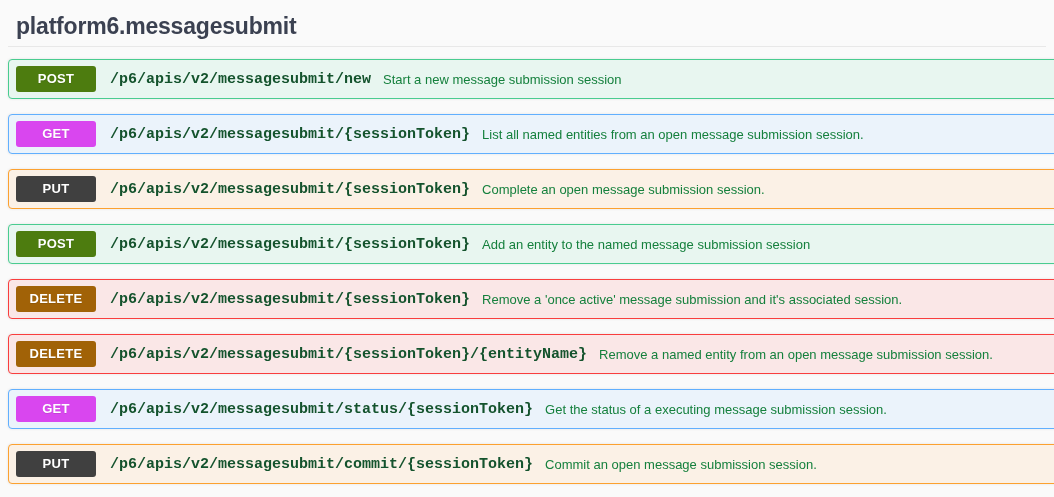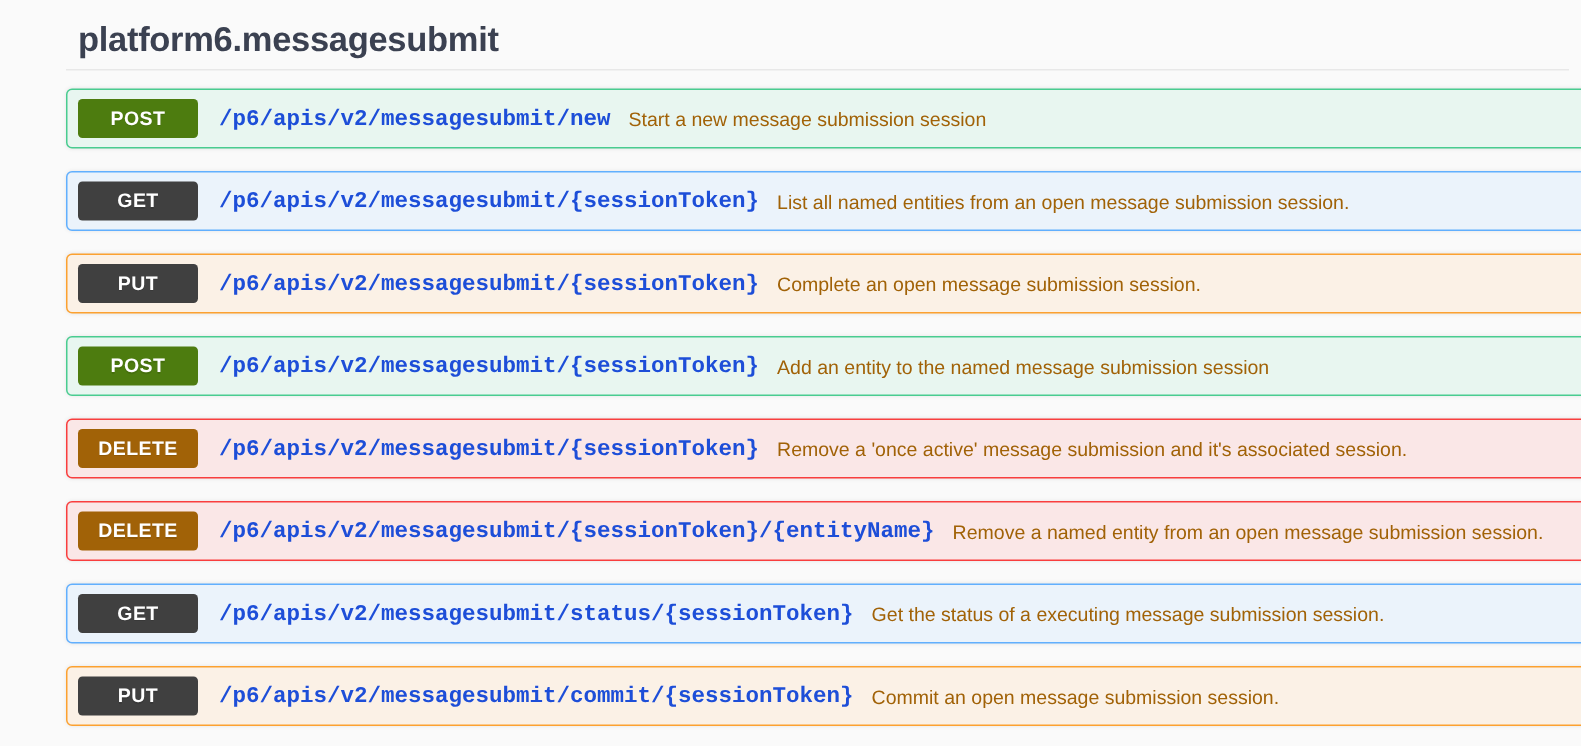--- a/index.html
+++ b/index.html
@@ -12,21 +12,20 @@
     background: #fafafa;
     font-family: "Liberation Sans", sans-serif;
     overflow: hidden;
   }
 
   .swagger-block {
     width: 1054px;
     height: 497px;
     position: relative;
     box-sizing: border-box;
-    padding-left: 36px;
   }
 
   
   .tag-header {
     padding: 12px 0 6px 20px;
     border-bottom: 1px solid #e8e8e8;
     margin: 0 8px 0 8px;
   }
   .tag-title {
     font-size: 23px;
@@ -73,36 +72,36 @@
     font-family: "Liberation Sans", sans-serif;
     letter-spacing: 0.3px;
     margin-left: 7px;
     text-shadow: 0 1px 0 rgba(0,0,0,0.10);
     box-sizing: border-box;
   }
   .op-path {
     font-family: "Liberation Mono", monospace;
     font-size: 15px;
     font-weight: bold;
-    color: #1d4ed8;
+    color: #14532d;
     margin-left: 14px;
     white-space: nowrap;
   }
   .op-desc {
     font-family: "Liberation Sans", sans-serif;
     font-size: 13px;
-    color: #a16207;
+    color: #15803d;
     margin-left: 12px;
     white-space: nowrap;
     overflow: hidden;
   }
 
   
   .m-post  { background: #4d7c0f; }
-  .m-get   { background: #404040; }
+  .m-get   { background: #d946ef; }
   .m-put   { background: #404040; }
   .m-delete{ background: #a16207; }
 
   .r-post   { background: #e8f6f0; border-color: #49cc90; }
   .r-get    { background: #ebf3fb; border-color: #61affe; }
   .r-put    { background: #fbf1e6; border-color: #fca130; }
   .r-delete { background: #fae7e7; border-color: #f93e3e; }
 </style>
 </head>
 <body>

